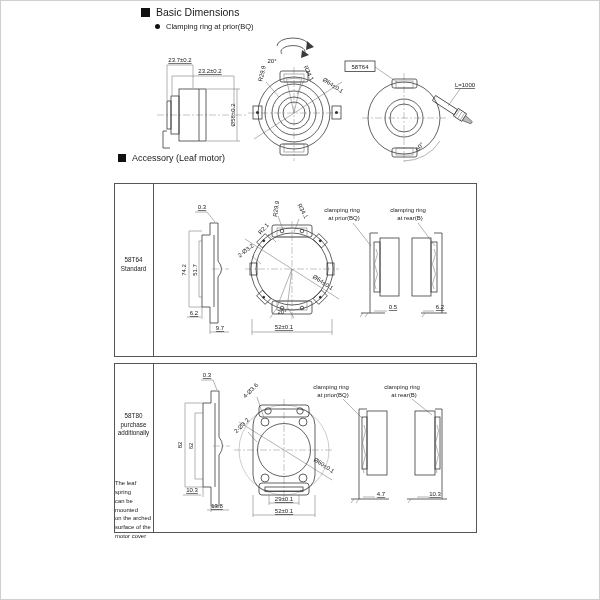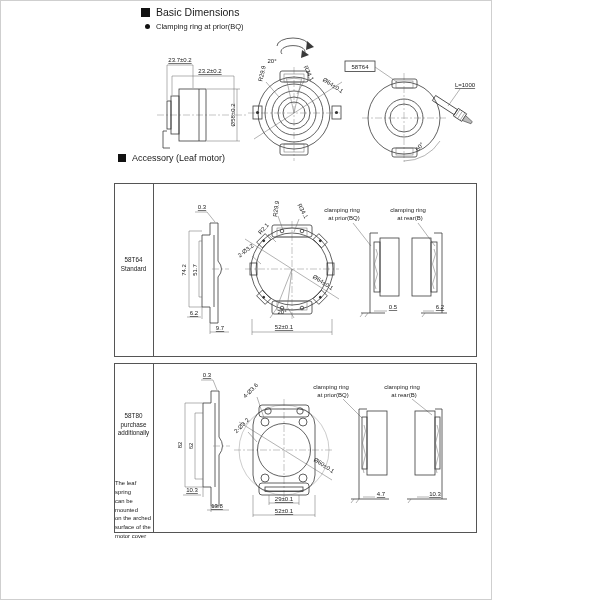--- a/index.html
+++ b/index.html
@@ -1,16 +1,16 @@
 <!DOCTYPE html>
 <html><head>
 <meta charset="utf-8">
 <style>
   html,body{margin:0;padding:0;background:#fff;}
-  #page{position:relative;width:492px;height:600px;background:#fff;border:1px solid #cfcfcf;box-sizing:border-box;overflow:hidden;font-family:"Liberation Sans",sans-serif;color:#1a1a1a;}
+  #page{position:relative;width:600px;height:600px;background:#fff;border:1px solid #cfcfcf;box-sizing:border-box;overflow:hidden;font-family:"Liberation Sans",sans-serif;color:#1a1a1a;}
   .hdr{position:absolute;display:flex;align-items:center;gap:6px;white-space:nowrap;}
   .sq{width:8px;height:8px;background:#111;flex:0 0 auto;}
   .dot{width:5px;height:5px;border-radius:50%;background:#111;flex:0 0 auto;}
   .cellTxt{position:absolute;text-align:center;line-height:1.35;}
   .noteTxt{position:absolute;text-align:left;line-height:1.5;}
   .tbl{position:absolute;border:1px solid #555;box-sizing:border-box;}
   .vdiv{position:absolute;width:1px;background:#555;}
   svg{position:absolute;left:0;top:0;}
   svg text{font-family:"Liberation Sans",sans-serif;font-size:6px;fill:#1a1a1a;}
   svg text.u{text-decoration:underline;}
@@ -20,21 +20,21 @@
 </style>
 </head>
 <body>
 
 <div id="page">
 
   <div class="hdr" style="left:140px;top:5px;font-size:10.5px;">
     <span class="sq" style="width:9px;height:9px;"></span>
     <span>Basic Dimensions</span>
   </div>
-  <div class="hdr" style="left:144px;top:21px;font-size:7.5px;">
+  <div class="hdr" style="left:154px;top:21px;font-size:7.5px;">
     <span class="dot"></span>
     <span>Clamping ring at prior(BQ)</span>
   </div>
   <div class="hdr" style="left:117px;top:152px;font-size:9px;">
     <span class="sq"></span>
     <span>Accessory (Leaf motor)</span>
   </div>
 
   <div class="tbl" style="left:113px;top:182px;width:363px;height:174px;"></div>
   <div class="vdiv" style="left:152px;top:182px;height:174px;"></div>

